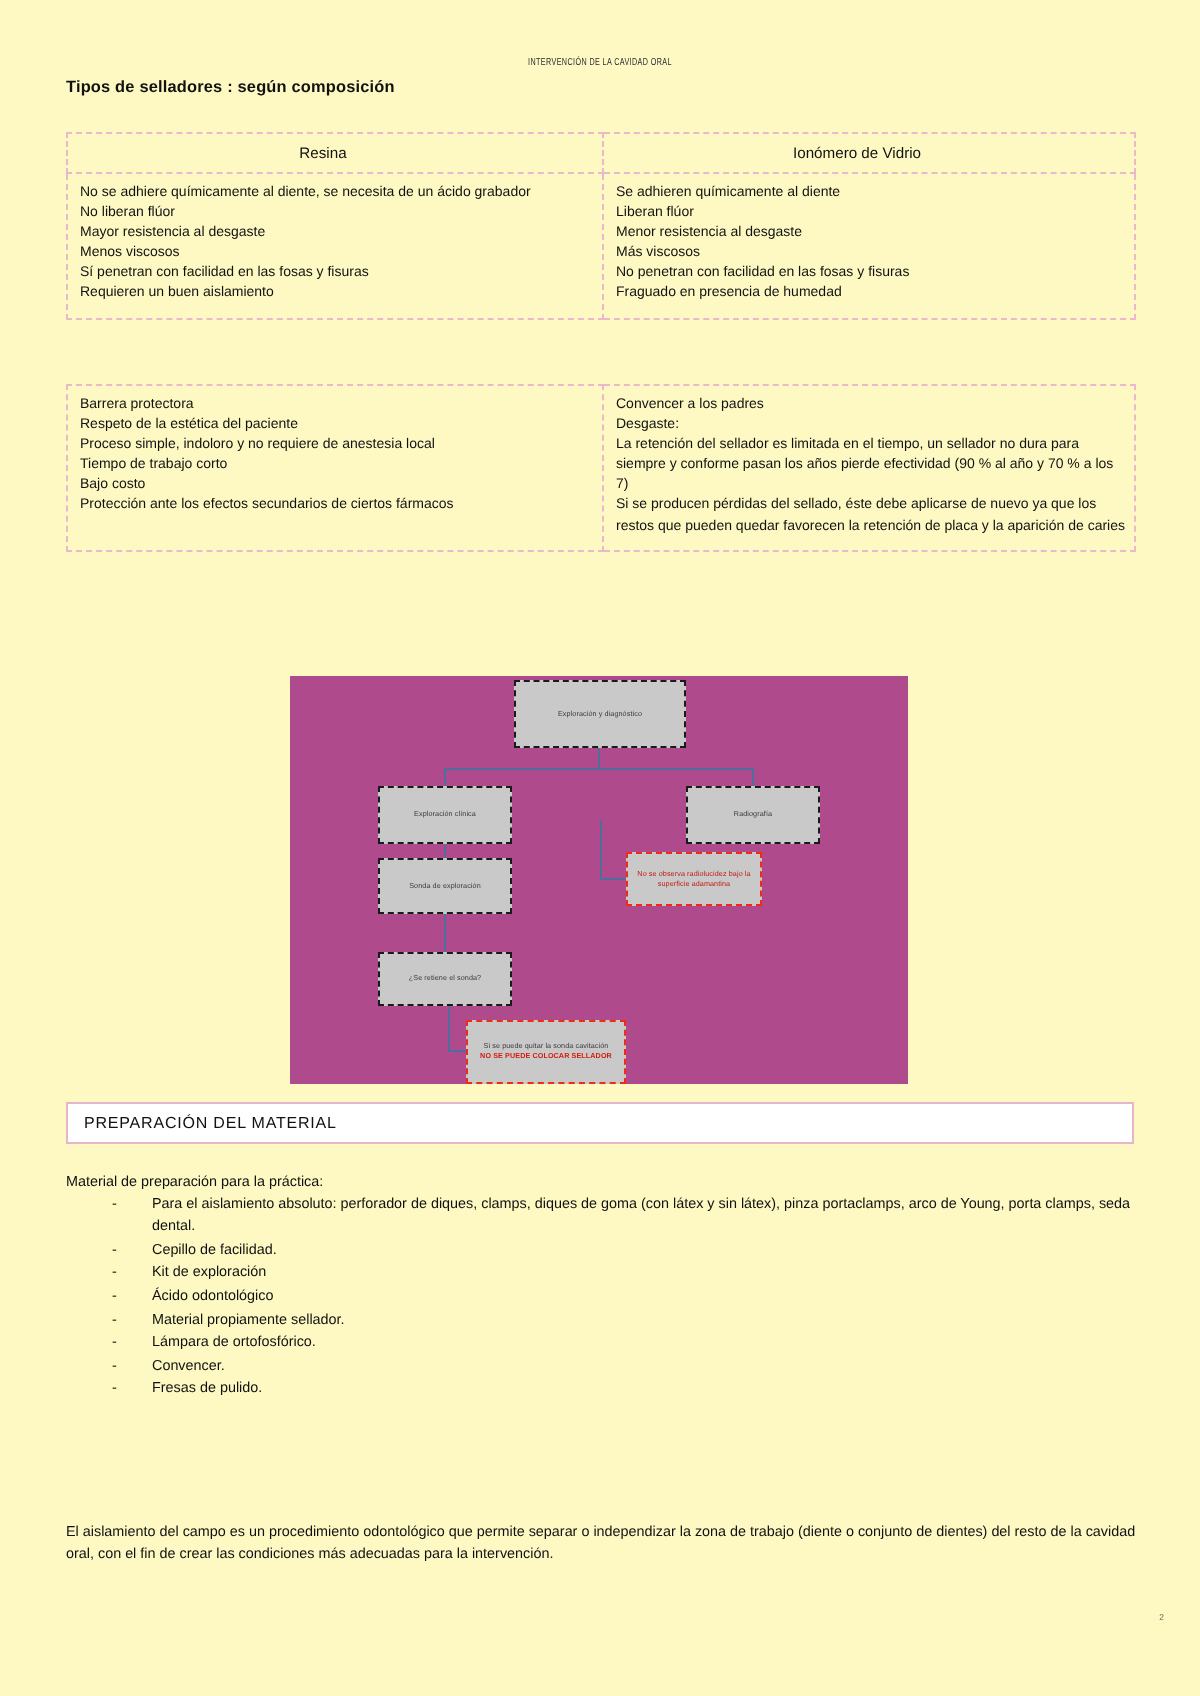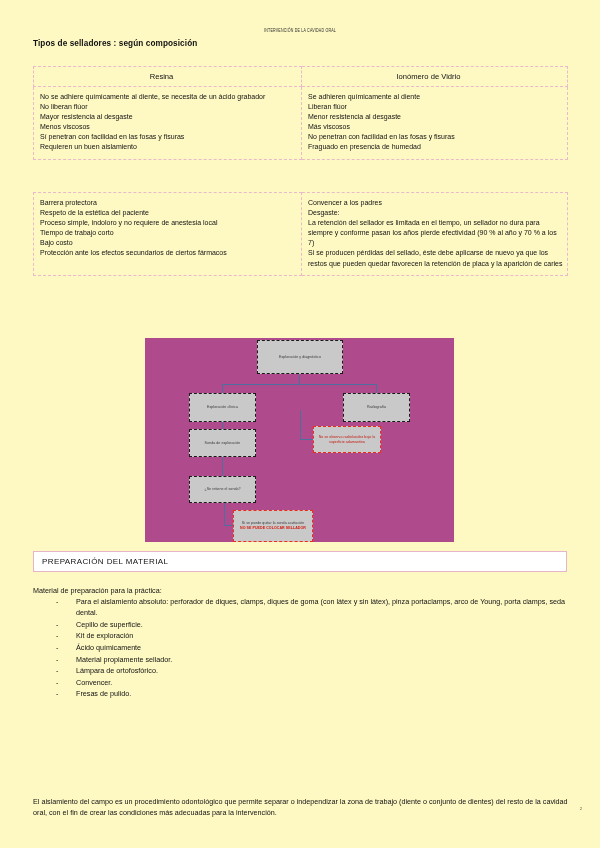--- a/index.html
+++ b/index.html
@@ -147,21 +147,21 @@
   #banner-aislamiento { top: 727px; }
 
   
   .para {
     position: absolute;
     font-size: 7.2px;
     line-height: 11px;
     color: #111;
   }
   #intro-material { left: 33px; top: 585px; width: 534px; }
-  #aislamiento-text { left: 33px; top: 796px; width: 538px; }
+  #aislamiento-text { left: 33px; top: 760px; width: 538px; }
 
   .mat-list {
     position: absolute;
     left: 48px;
     top: 596px;
     width: 520px;
     margin: 0;
     padding: 0;
     list-style: none;
     font-size: 7.2px;
@@ -307,29 +307,29 @@
 
   <div class="para" id="intro-material">Material de preparación para la práctica:</div>
 
   <ul class="mat-list">
     <li>
       <span class="dash">-</span>
       <span>Para el aislamiento absoluto: perforador de diques, clamps, diques de goma (con látex y sin látex), pinza portaclamps, arco de  Young, porta clamps, seda dental.</span>
     </li>
     <li>
       <span class="dash">-</span>
-      <span>Cepillo de superficie.</span>
+      <span>Cepillo de facilidad.</span>
     </li>
     <li>
       <span class="dash">-</span>
       <span>Kit de exploración</span>
     </li>
     <li>
       <span class="dash">-</span>
-      <span>Ácido químicamente</span>
+      <span>Ácido odontológico</span>
     </li>
     <li>
       <span class="dash">-</span>
       <span>Material propiamente sellador.</span>
     </li>
     <li>
       <span class="dash">-</span>
       <span>Lámpara de ortofosfórico.</span>
     </li>
     <li>

